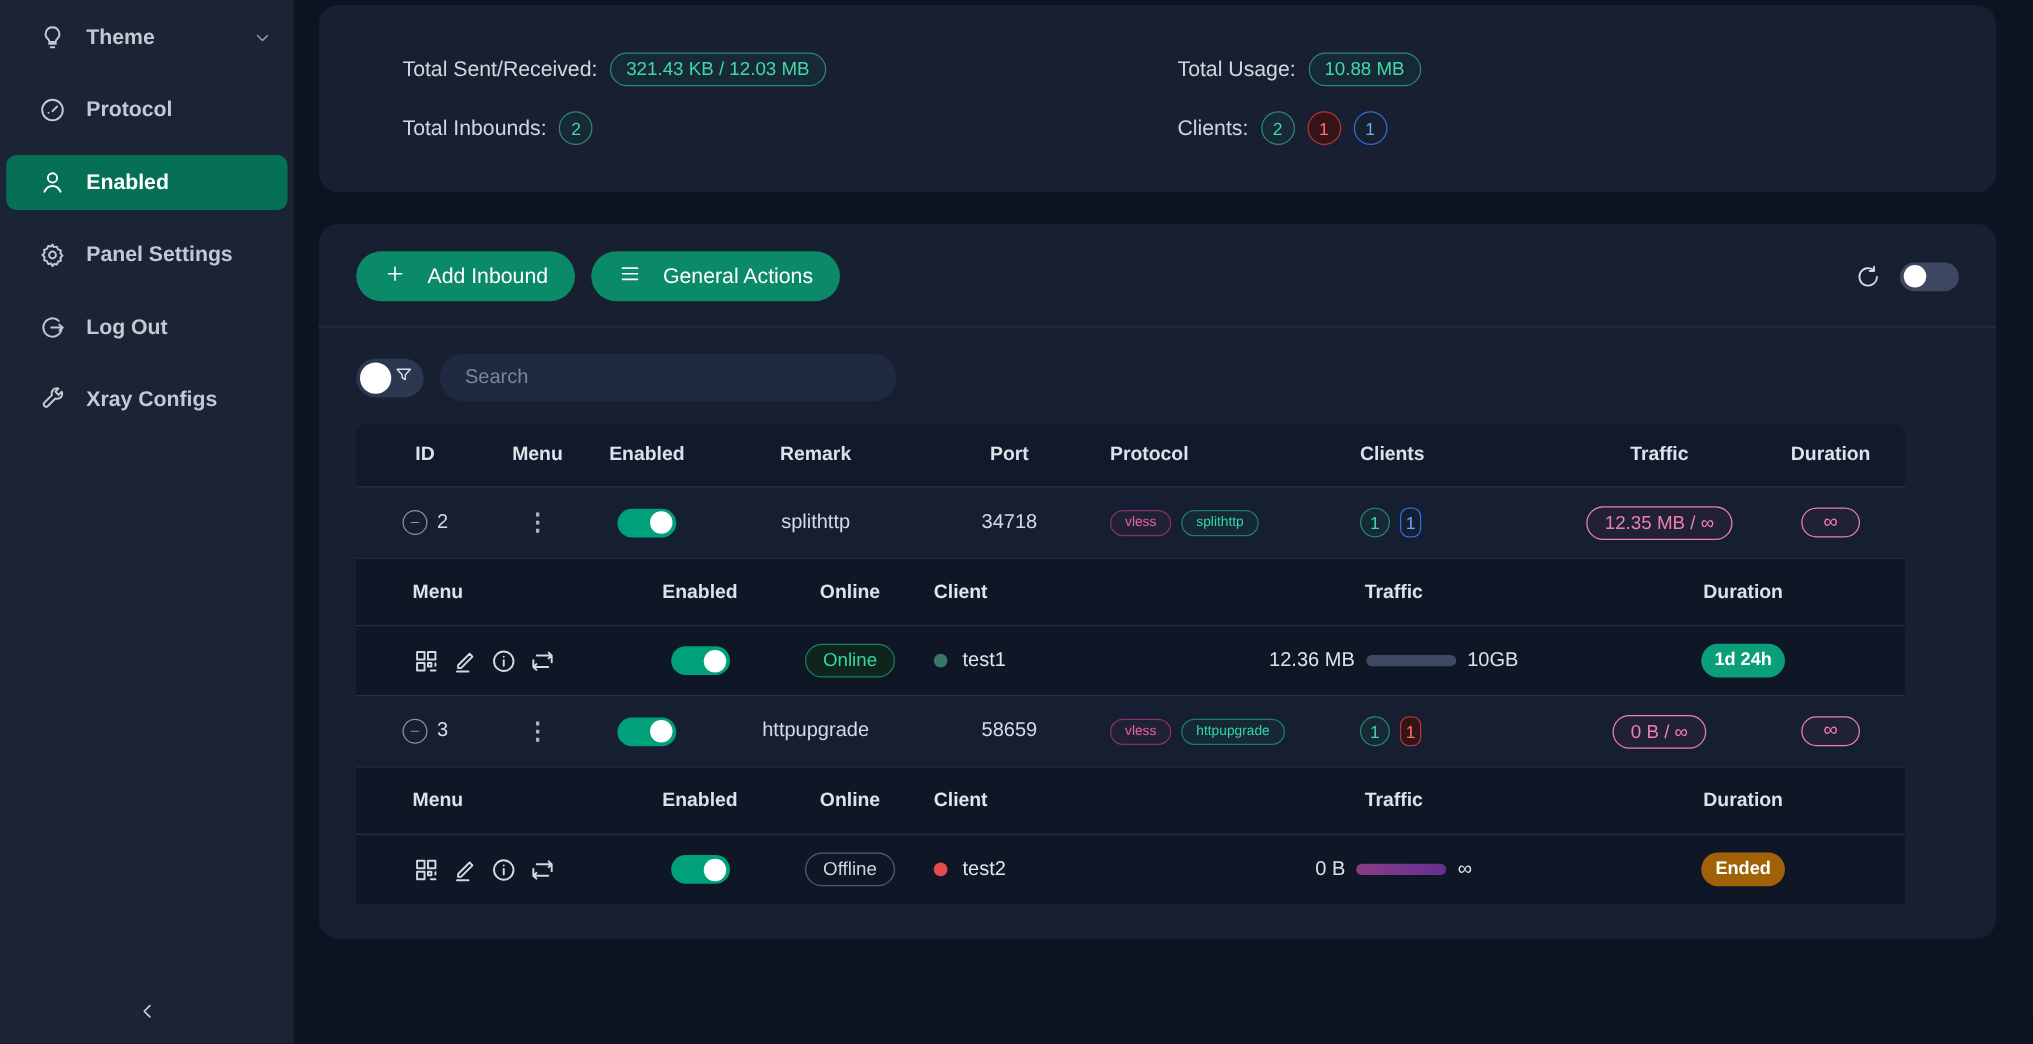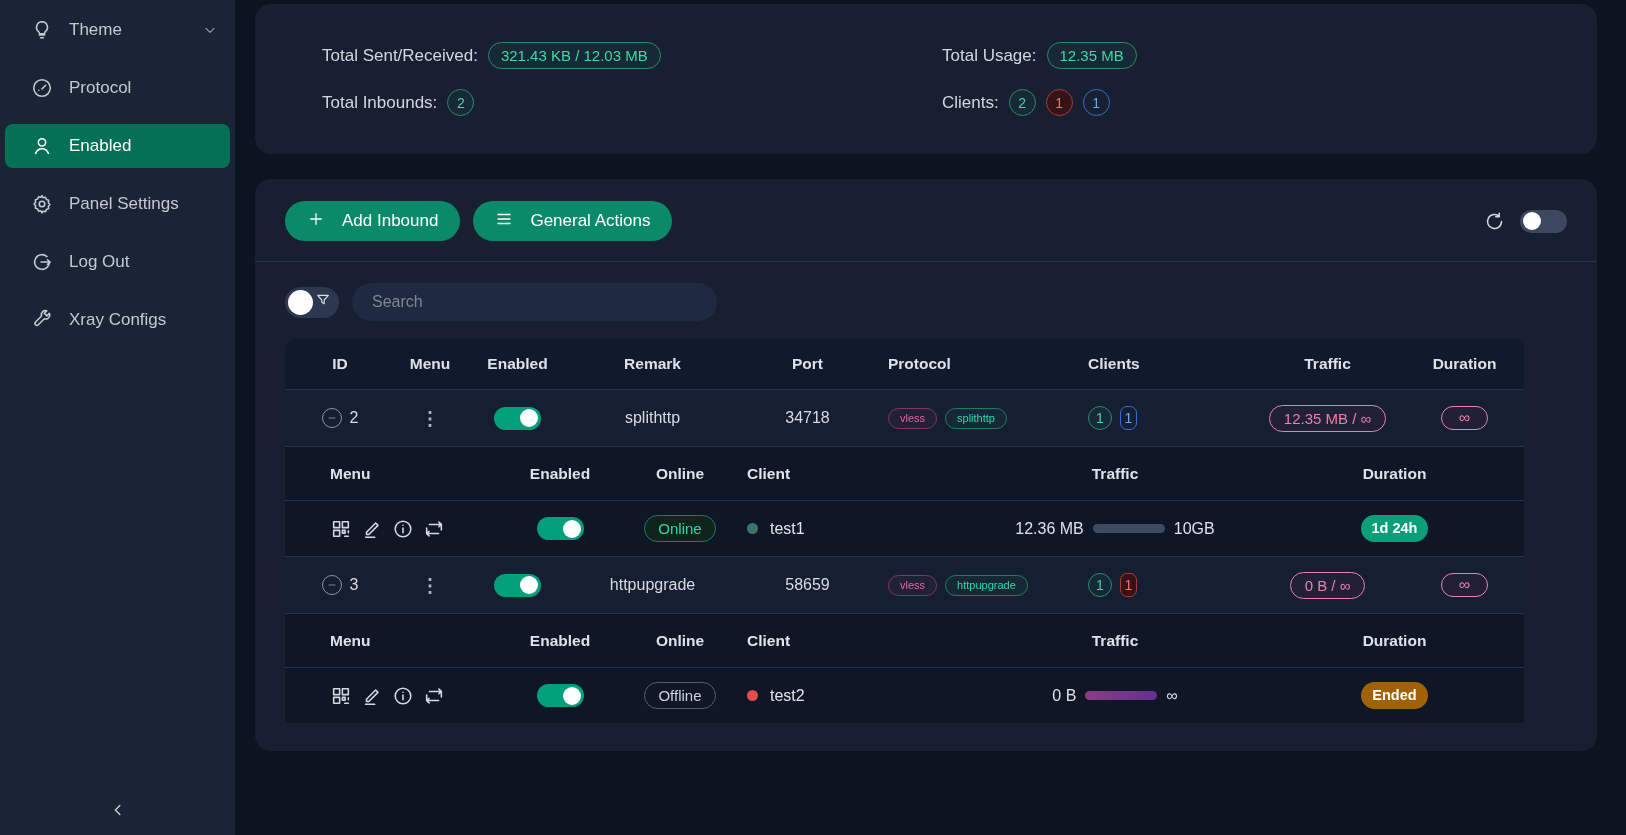--- a/index.html
+++ b/index.html
@@ -7,21 +7,21 @@
   body{
     width:1626px;height:835px;overflow:hidden;
     background:#0d1421;color:#d6dae2;
     font-family:"Liberation Sans",sans-serif;font-size:16px;
   }
   .app{display:flex;width:100%;height:100%}
 
   
   .sidebar{width:235px;flex-shrink:0;background:#1b2435;position:relative;padding-top:8px}
   .side-item{display:flex;align-items:center;gap:16px;height:44px;margin:0 5px 14px;
-    padding:0 12px 0 26px;border-radius:8px;color:#c3c9d3;font-weight:400;font-size:17px;cursor:pointer}
+    padding:0 12px 0 26px;border-radius:8px;color:#c3c9d3;font-weight:700;font-size:17px;cursor:pointer}
   .side-item.active{background:#067057;color:#fff}
   .side-item .icon{width:22px;height:22px;display:flex;align-items:center;justify-content:center;flex-shrink:0}
   .side-item .chev{margin-left:auto;color:#98a0ae;display:flex}
   .side-collapse{position:absolute;bottom:12px;left:0;right:0;display:flex;justify-content:center;color:#cfd4dd;cursor:pointer}
   svg.ic{stroke:currentColor;fill:none;stroke-width:1.7;stroke-linecap:round;stroke-linejoin:round}
 
   
   .main{flex:1;padding:4px 29px 0 20px;display:flex;flex-direction:column}
   .card{background:#171f31;border-radius:16px}
 
@@ -172,21 +172,21 @@
 
   <main class="main">
 
     <section class="card stats-card">
       <div class="stat">
         <span>Total Sent/Received:</span>
         <span class="badge b-green">321.43 KB / 12.03 MB</span>
       </div>
       <div class="stat">
         <span>Total Usage:</span>
-        <span class="badge b-green">12.35 MB</span>
+        <span class="badge b-green">10.88 MB</span>
       </div>
       <div class="stat">
         <span>Total Inbounds:</span>
         <span class="badge b-green b-circle">2</span>
       </div>
       <div class="stat">
         <span>Clients:</span>
         <span class="badge b-green b-circle">2</span>
         <span class="badge b-red b-circle">1</span>
         <span class="badge b-blue b-circle">1</span>

